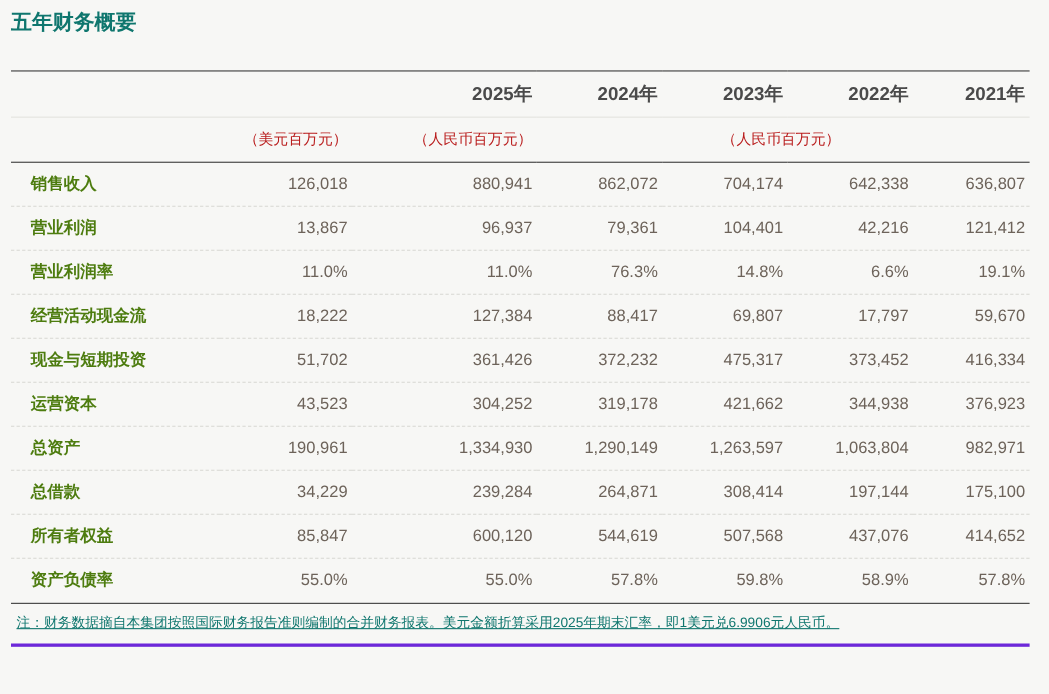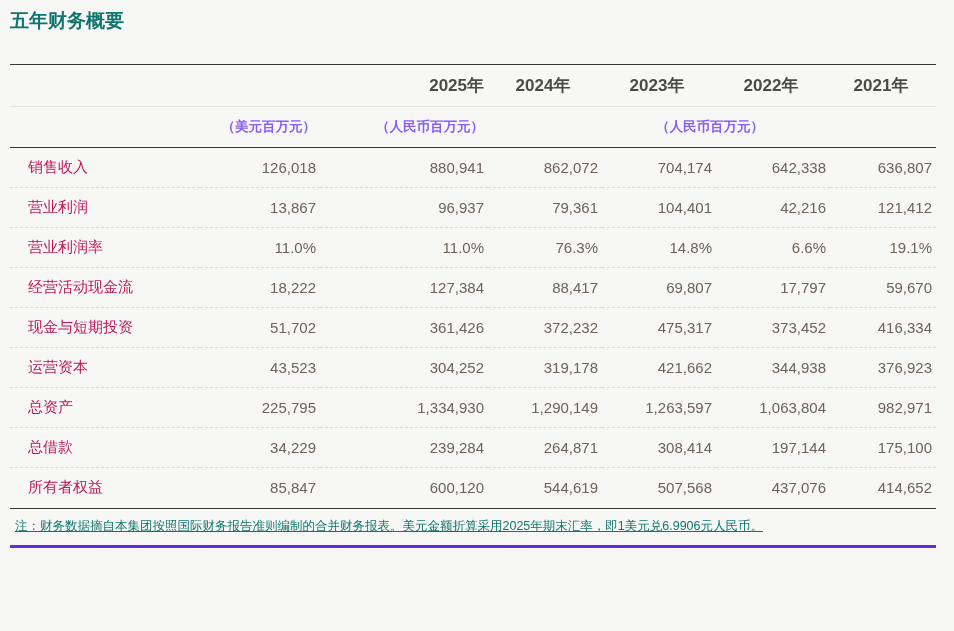--- a/index.html
+++ b/index.html
@@ -39,41 +39,41 @@
   thead tr.year-row th {
     height: 42px;
     font-size: 17px;
     font-weight: bold;
     color: #4a4a4a;
     padding: 0 4px 0 0;
     vertical-align: middle;
   }
   thead tr.year-row { border-bottom: 1px solid #e3e3df; }
   th.year-span { text-align: right; }
-  th.year-right { }
+  th.year-right { text-align: right; }
 
   thead tr.unit-row th {
     height: 41px;
     font-size: 13.5px;
-    font-weight: bold;
-    color: #8b5cf6;
+    font-weight: normal;
+    color: #b91c1c;
     padding: 0 4px 0 0;
     vertical-align: middle;
   }
   thead tr.unit-row { border-bottom: 1.5px solid #3b3b3b; }
   th.unit-right { text-align: right; }
   th.unit-center { text-align: center; padding: 0; }
 
   tbody tr { height: 40px; }
   tbody tr + tr { border-top: 1px dashed #d8d8d2; }
   tbody th.row-label {
     text-align: left;
     font-size: 15px;
-    font-weight: normal;
-    color: #be185d;
+    font-weight: bold;
+    color: #4d7c0f;
     padding: 0 0 0 18px;
     vertical-align: middle;
   }
   tbody td.cell-value {
     text-align: right;
     font-size: 15px;
     color: #6d635a;
     padding: 0 4px 0 0;
     vertical-align: middle;
   }
@@ -172,21 +172,21 @@
           <th class="row-label">运营资本</th>
           <td class="cell-value">43,523</td>
           <td class="cell-value">304,252</td>
           <td class="cell-value">319,178</td>
           <td class="cell-value">421,662</td>
           <td class="cell-value">344,938</td>
           <td class="cell-value">376,923</td>
         </tr>
         <tr>
           <th class="row-label">总资产</th>
-          <td class="cell-value">225,795</td>
+          <td class="cell-value">190,961</td>
           <td class="cell-value">1,334,930</td>
           <td class="cell-value">1,290,149</td>
           <td class="cell-value">1,263,597</td>
           <td class="cell-value">1,063,804</td>
           <td class="cell-value">982,971</td>
         </tr>
         <tr>
           <th class="row-label">总借款</th>
           <td class="cell-value">34,229</td>
           <td class="cell-value">239,284</td>
@@ -197,18 +197,27 @@
         </tr>
         <tr>
           <th class="row-label">所有者权益</th>
           <td class="cell-value">85,847</td>
           <td class="cell-value">600,120</td>
           <td class="cell-value">544,619</td>
           <td class="cell-value">507,568</td>
           <td class="cell-value">437,076</td>
           <td class="cell-value">414,652</td>
         </tr>
+        <tr>
+          <th class="row-label">资产负债率</th>
+          <td class="cell-value">55.0%</td>
+          <td class="cell-value">55.0%</td>
+          <td class="cell-value">57.8%</td>
+          <td class="cell-value">59.8%</td>
+          <td class="cell-value">58.9%</td>
+          <td class="cell-value">57.8%</td>
+        </tr>
       </tbody>
   </table>
 
   <div class="footnote">注：财务数据摘自本集团按照国际财务报告准则编制的合并财务报表。美元金额折算采用2025年期末汇率，即1美元兑6.9906元人民币。</div>
 
 </div>
 
 </body></html>

